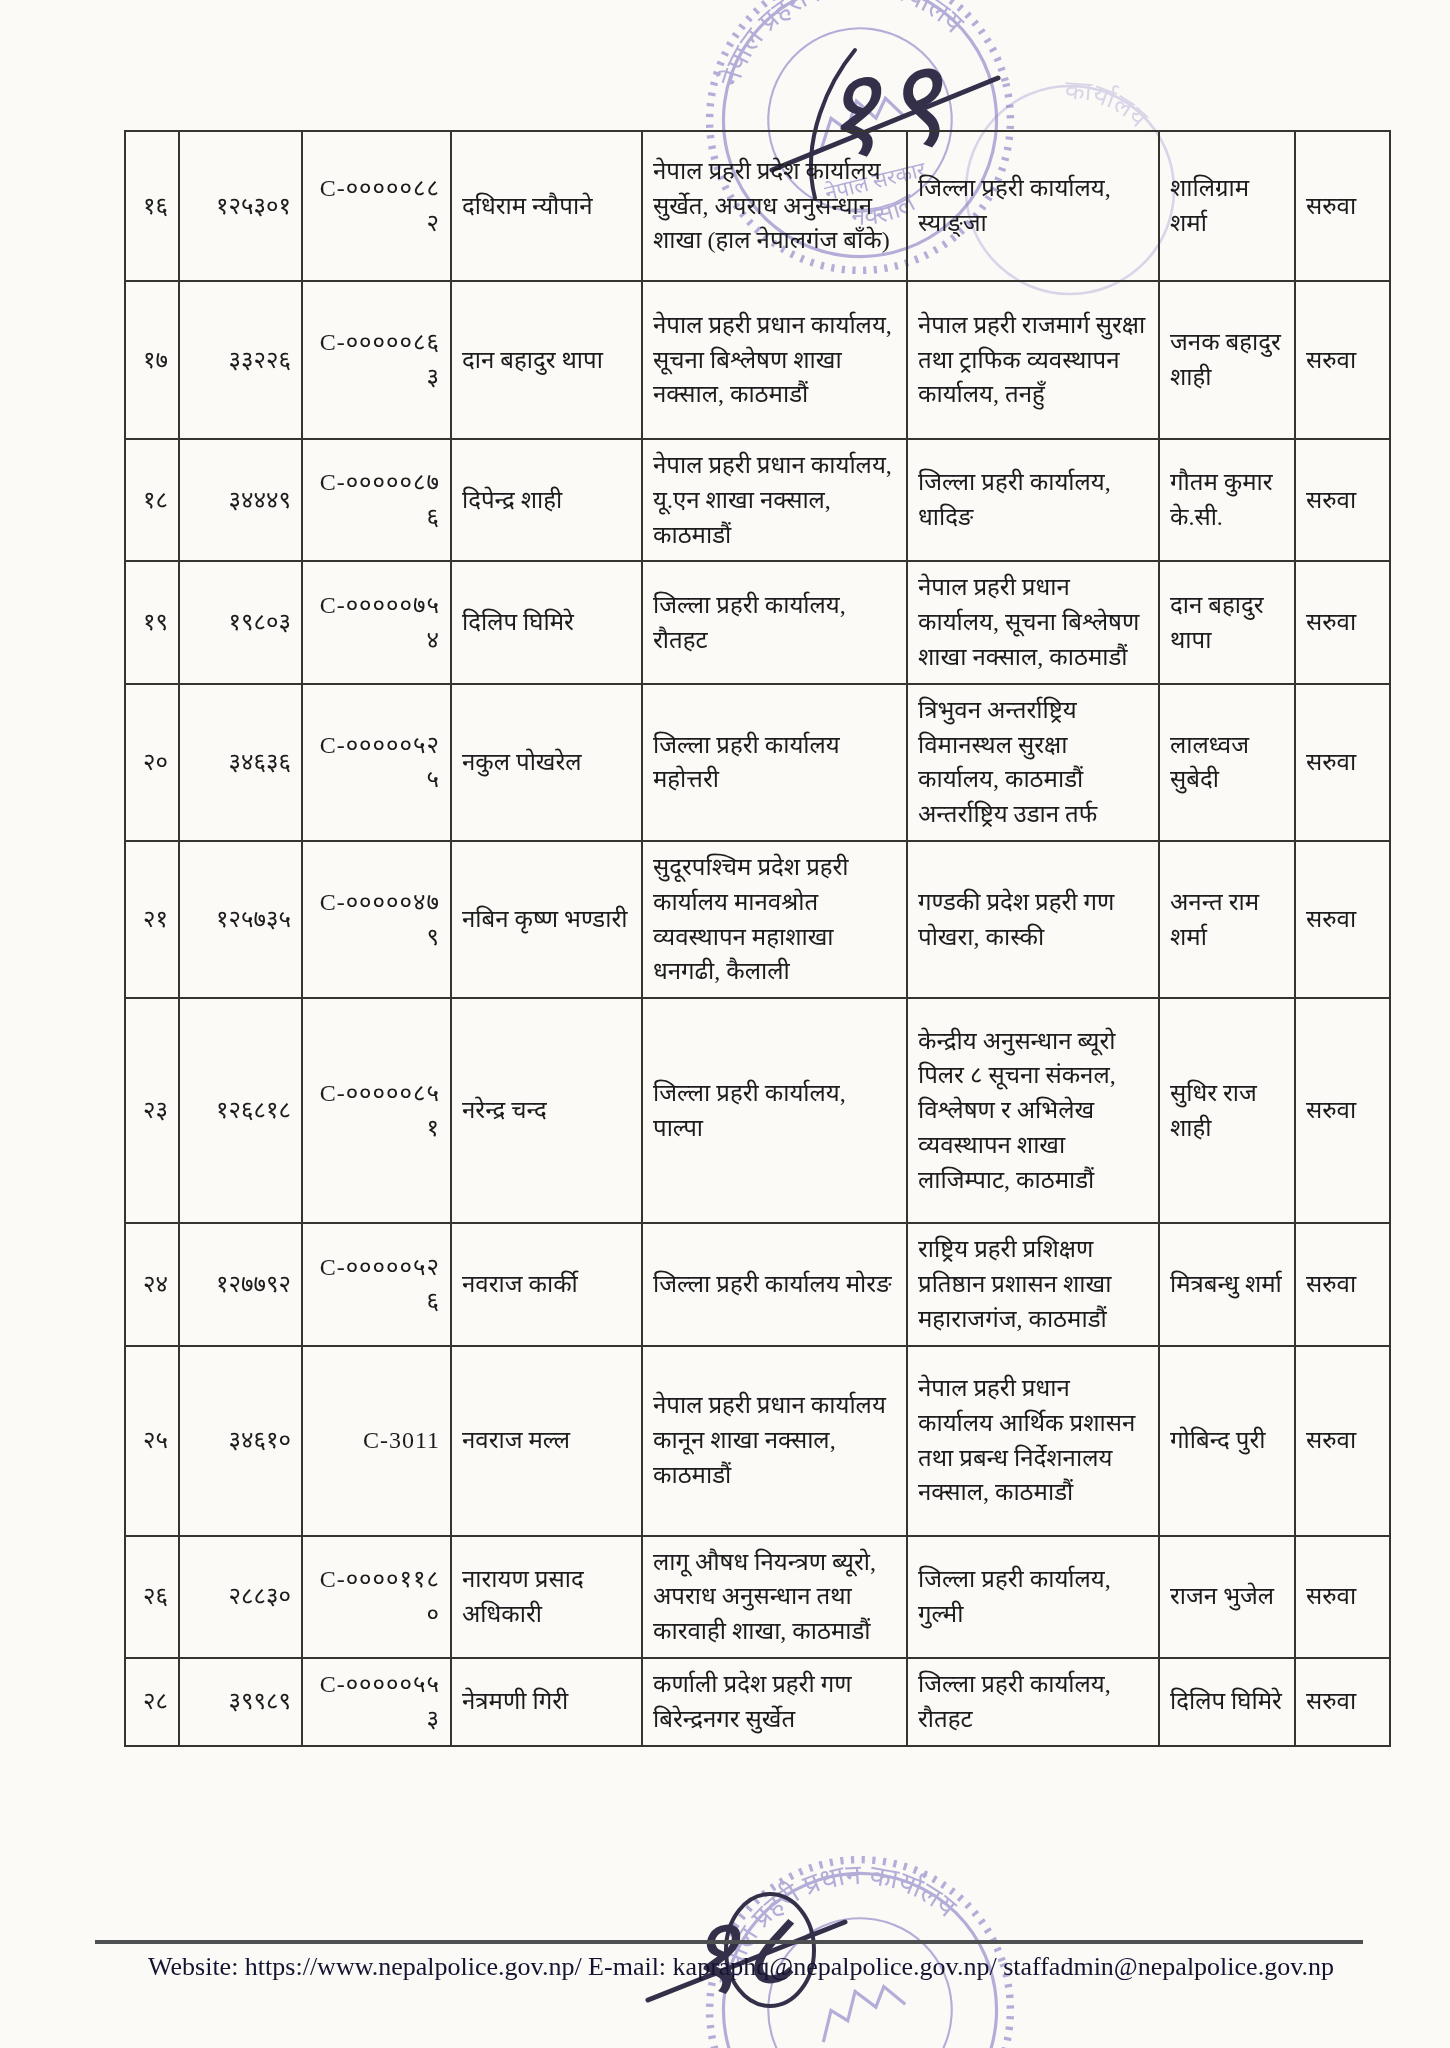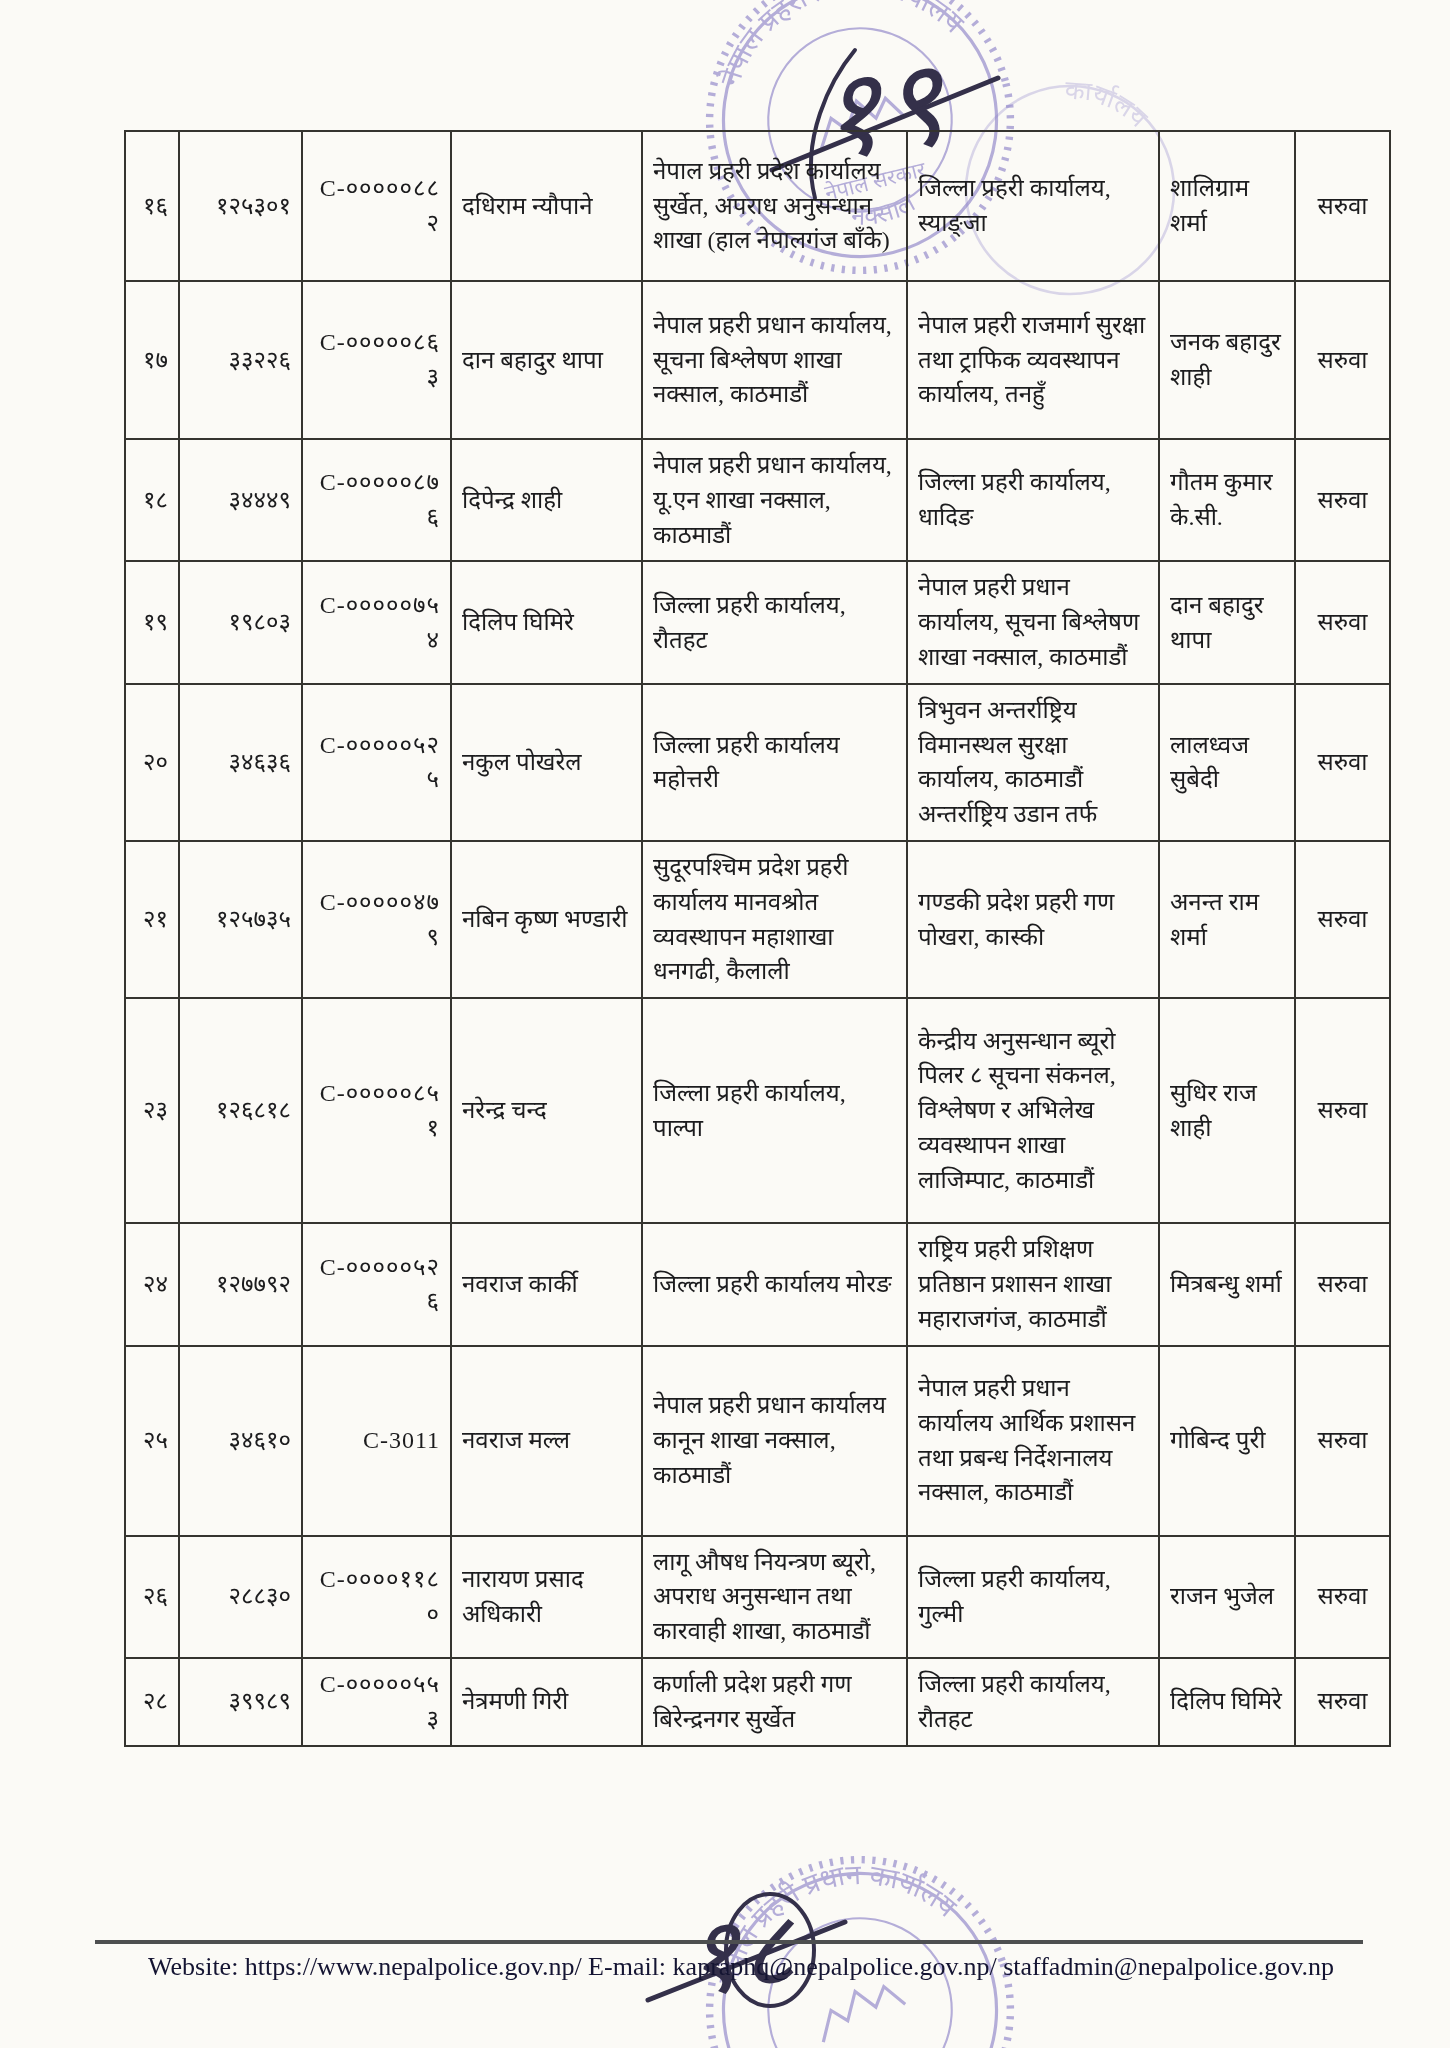--- a/index.html
+++ b/index.html
@@ -22,21 +22,21 @@
     background:transparent;
   }
   table.roster td{
     border:2px solid #35342f;
     padding:8px 10px;
     font-size:24px;
     line-height:1.45;
     vertical-align:middle;
     word-break:break-word;
   }
-  td.c-center{text-align:center;}
+  td.c-center{}
   td.c-left{text-align:left;}
   td.c-code{font-size:22px;letter-spacing:1px;text-align:right;}
   td.c-num{font-size:23px;text-align:right;}
 
   
   .stamp{position:absolute;pointer-events:none;}
   .stamp-top{left:700px;top:-40px;width:320px;height:320px;opacity:.55;transform:rotate(-14deg);}
   .stamp-top-echo{left:940px;top:60px;width:260px;height:260px;opacity:.30;transform:rotate(22deg);}
   .stamp-bottom{left:700px;top:1850px;width:320px;height:320px;opacity:.55;transform:rotate(-18deg);}
 

